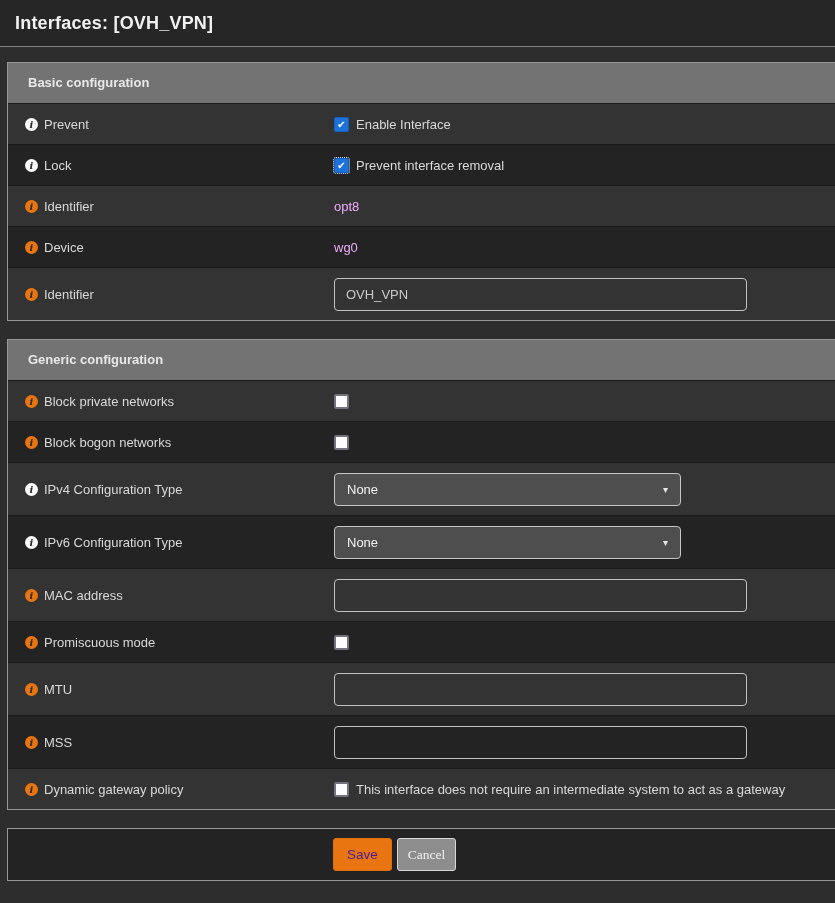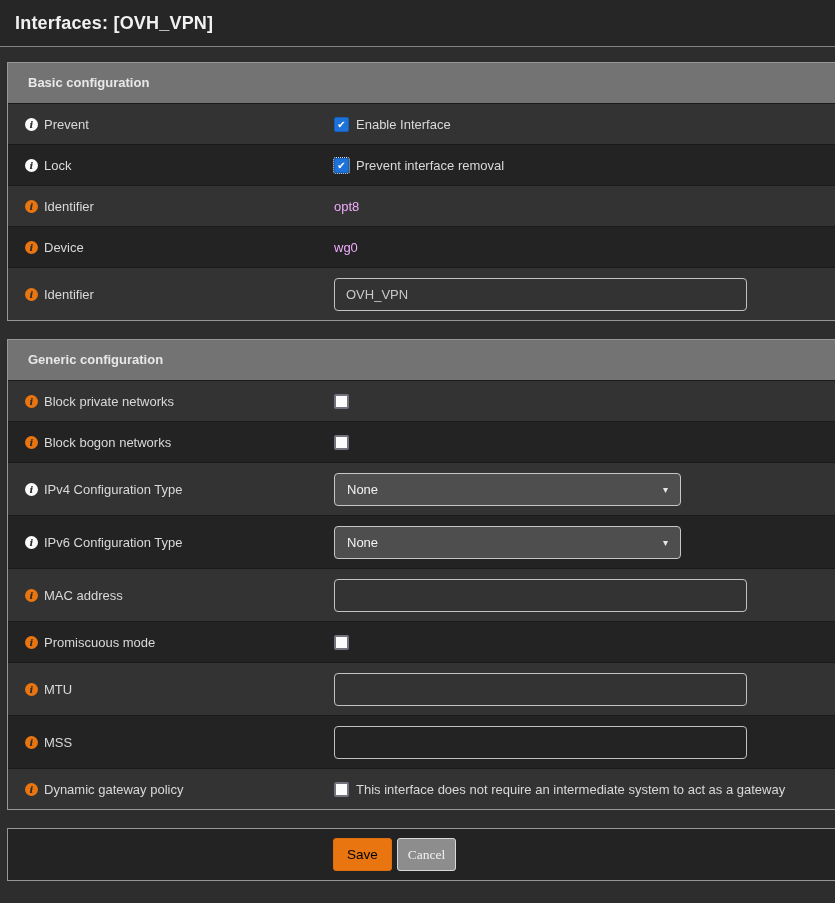--- a/index.html
+++ b/index.html
@@ -62,21 +62,21 @@
   }
   .caret { font-size:10px; color:#e6e6e6; font-family:"DejaVu Sans",sans-serif; }
   .panel.actions {
     height:53px; background:#232323; display:flex; align-items:center;
     padding-left:325px; margin-bottom:0;
   }
   .btn {
     height:33px; border-radius:3px; cursor:pointer;
     font:13.5px "Liberation Sans","DejaVu Sans",sans-serif;
   }
-  .btn.save { background:#e8750f; border:1px solid #dd6f0e; color:#000000; padding:0 13px; }
+  .btn.save { background:#e8750f; border:1px solid #dd6f0e; color:#4c1d95; padding:0 13px; }
   .btn.cancel { background:#8d8d8d; border:1px solid #d8d8d8; color:#f2f2f2; padding:0 10px; margin-left:5px;font-family:Liberation Serif, serif; }
 </style>
 </head>
 <body>
 
 <header class="titlebar">
   <h1>Interfaces: [OVH_VPN]</h1>
 </header>
 
 <main>

